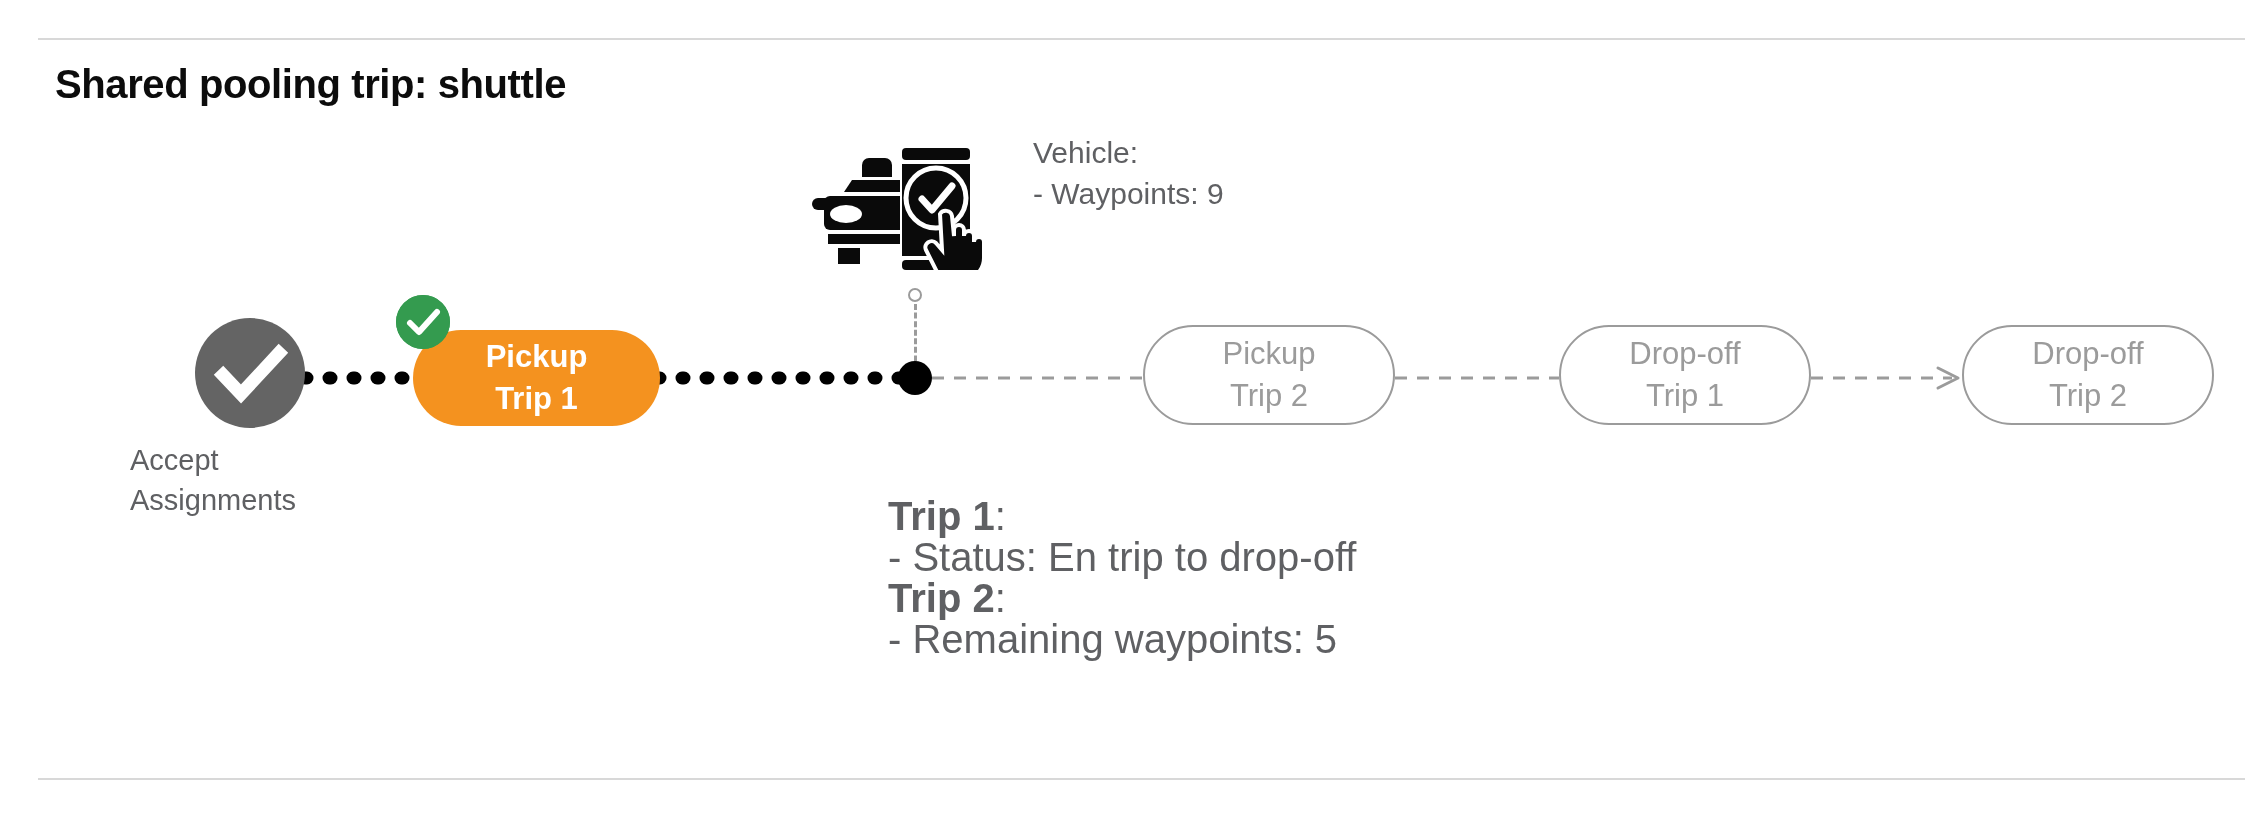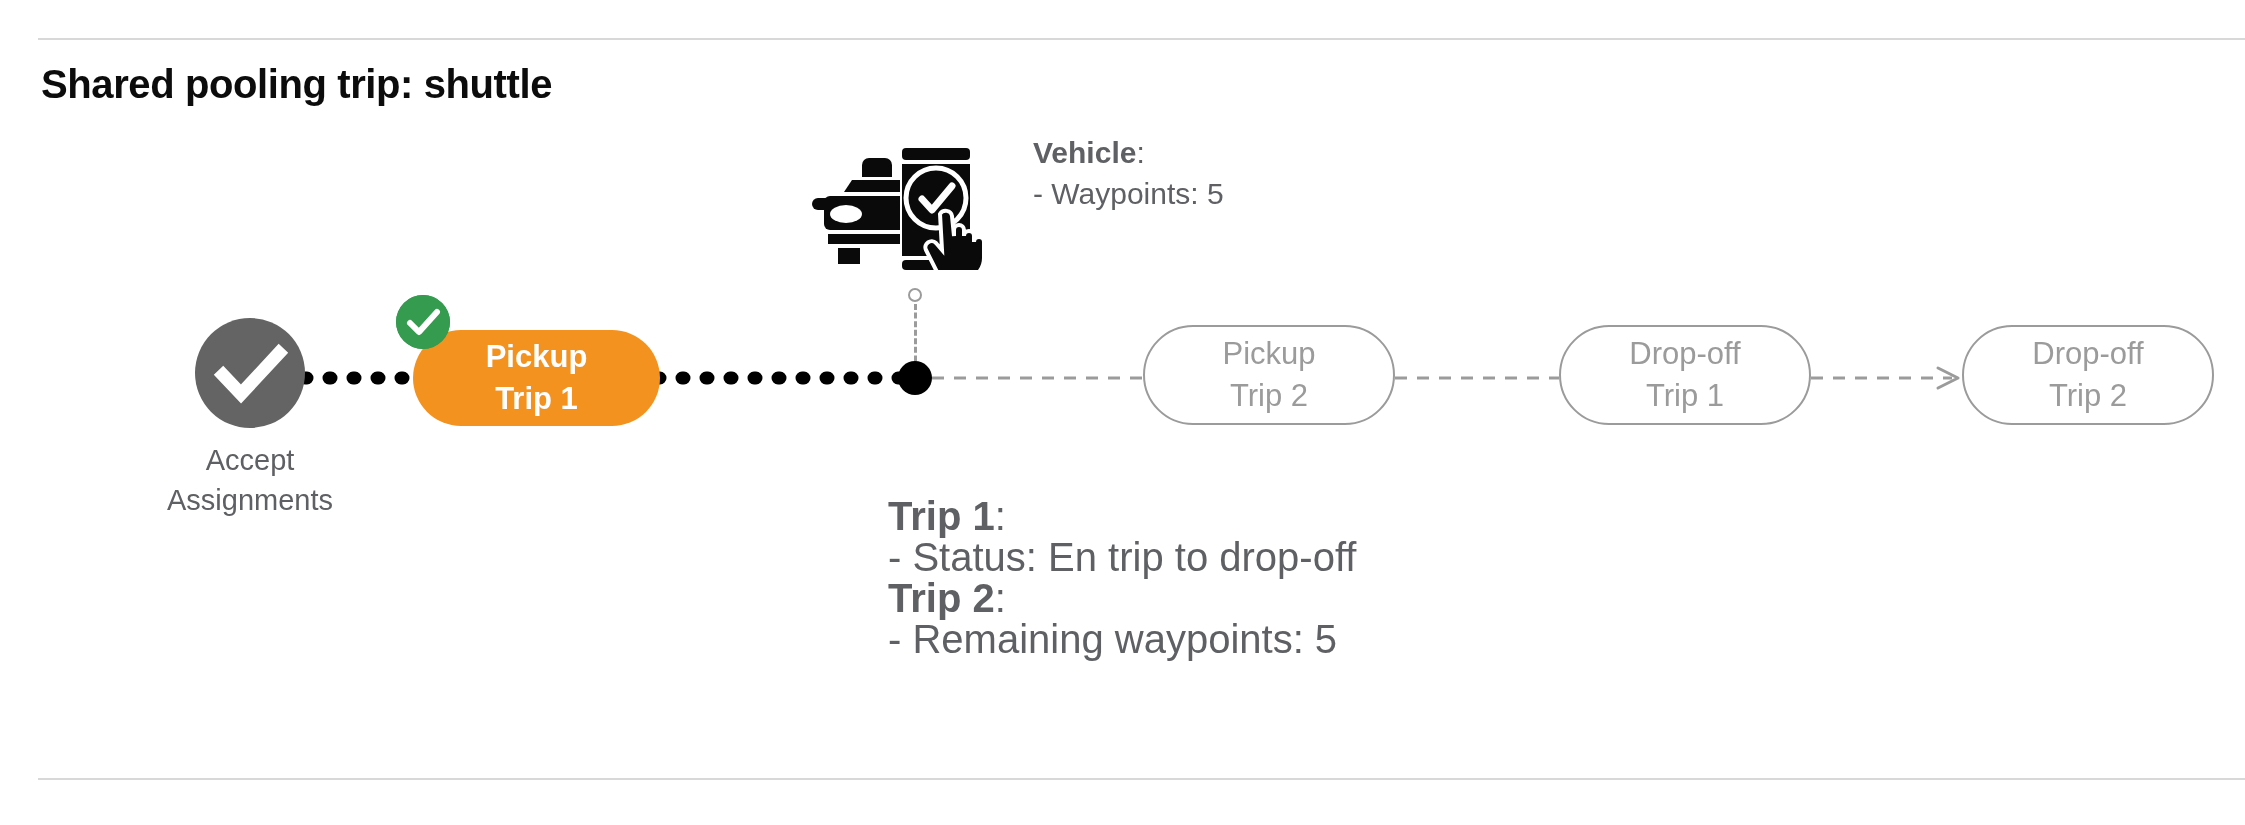--- a/index.html
+++ b/index.html
@@ -26,21 +26,21 @@
     right: 0;
     height: 2px;
     background: #d8d8d8;
   }
   #divider-top    { top: 38px; }
   #divider-bottom { top: 778px; }
 
   
   #page-title {
     position: absolute;
-    left: 41px;
+    left: 55px;
     top: 62px;
     font-size: 40px;
     font-weight: bold;
     color: #0c0c0c;
     letter-spacing: -0.4px;
     white-space: nowrap;
   }
 
   
   #vehicle-icon {
@@ -52,21 +52,21 @@
   }
   #vehicle-callout {
     position: absolute;
     left: 1033px;
     top: 132px;
     font-size: 30px;
     color: #5f6063;
     line-height: 41px;
     white-space: nowrap;
   }
-  #vehicle-callout .hd { font-weight: bold; color: #5f6063; }
+  #vehicle-callout .hd { font-weight: normal; color: #5f6063; }
   #vehicle-callout .hd-colon { font-weight: normal; }
 
   
   #vehicle-marker-ring {
     position: absolute;
     left: 908px;
     top: 288px;
     width: 14px;
     height: 14px;
     border: 2px solid #9b9b9b;
@@ -108,21 +108,21 @@
     left: 195px;
     top: 318px;
     width: 110px;
     height: 110px;
   }
   #accept-label {
     position: absolute;
     left: 130px;
     top: 440px;
     width: 240px;
-    text-align: center;
+    text-align: left;
     font-size: 29px;
     line-height: 40px;
     color: #5f6063;
   }
 
   
   .pill {
     position: absolute;
     box-sizing: border-box;
     border-radius: 999px;
@@ -218,21 +218,21 @@
                  c-3 -6 5 -12 10 -7 l6 7 z"></path>
         <path d="M128 92 c3 -5 11 -4 12 2 l2 20 v-6 a5 5 0 0 1 10 0 v6 a5 5 0 0 1 10 0 v6
                  a5 5 0 0 1 10 0 v16 a22 22 0 0 1 -22 22 h-10 a18 18 0 0 1 -16 -10 l-10 -20
                  c-3 -6 5 -12 10 -7 l6 7 z" fill="none" stroke="#ffffff" stroke-width="4"></path>
       </g>
     </svg>
   </div>
 
   <div id="vehicle-callout">
     <div><span class="hd">Vehicle</span><span class="hd-colon">:</span></div>
-    <div>- Waypoints: 5</div>
+    <div>- Waypoints: 9</div>
   </div>
 
   <svg id="timeline-connectors">
 
     <line x1="305" y1="378" x2="415" y2="378" stroke="#000000" stroke-width="13" stroke-linecap="round" stroke-dasharray="2 22"></line>
 
     <line x1="658" y1="378" x2="912" y2="378" stroke="#000000" stroke-width="13" stroke-linecap="round" stroke-dasharray="2 22"></line>
 
     <line x1="932" y1="378" x2="1143" y2="378" stroke="#9b9b9b" stroke-width="3" stroke-dasharray="12 10"></line>
 

